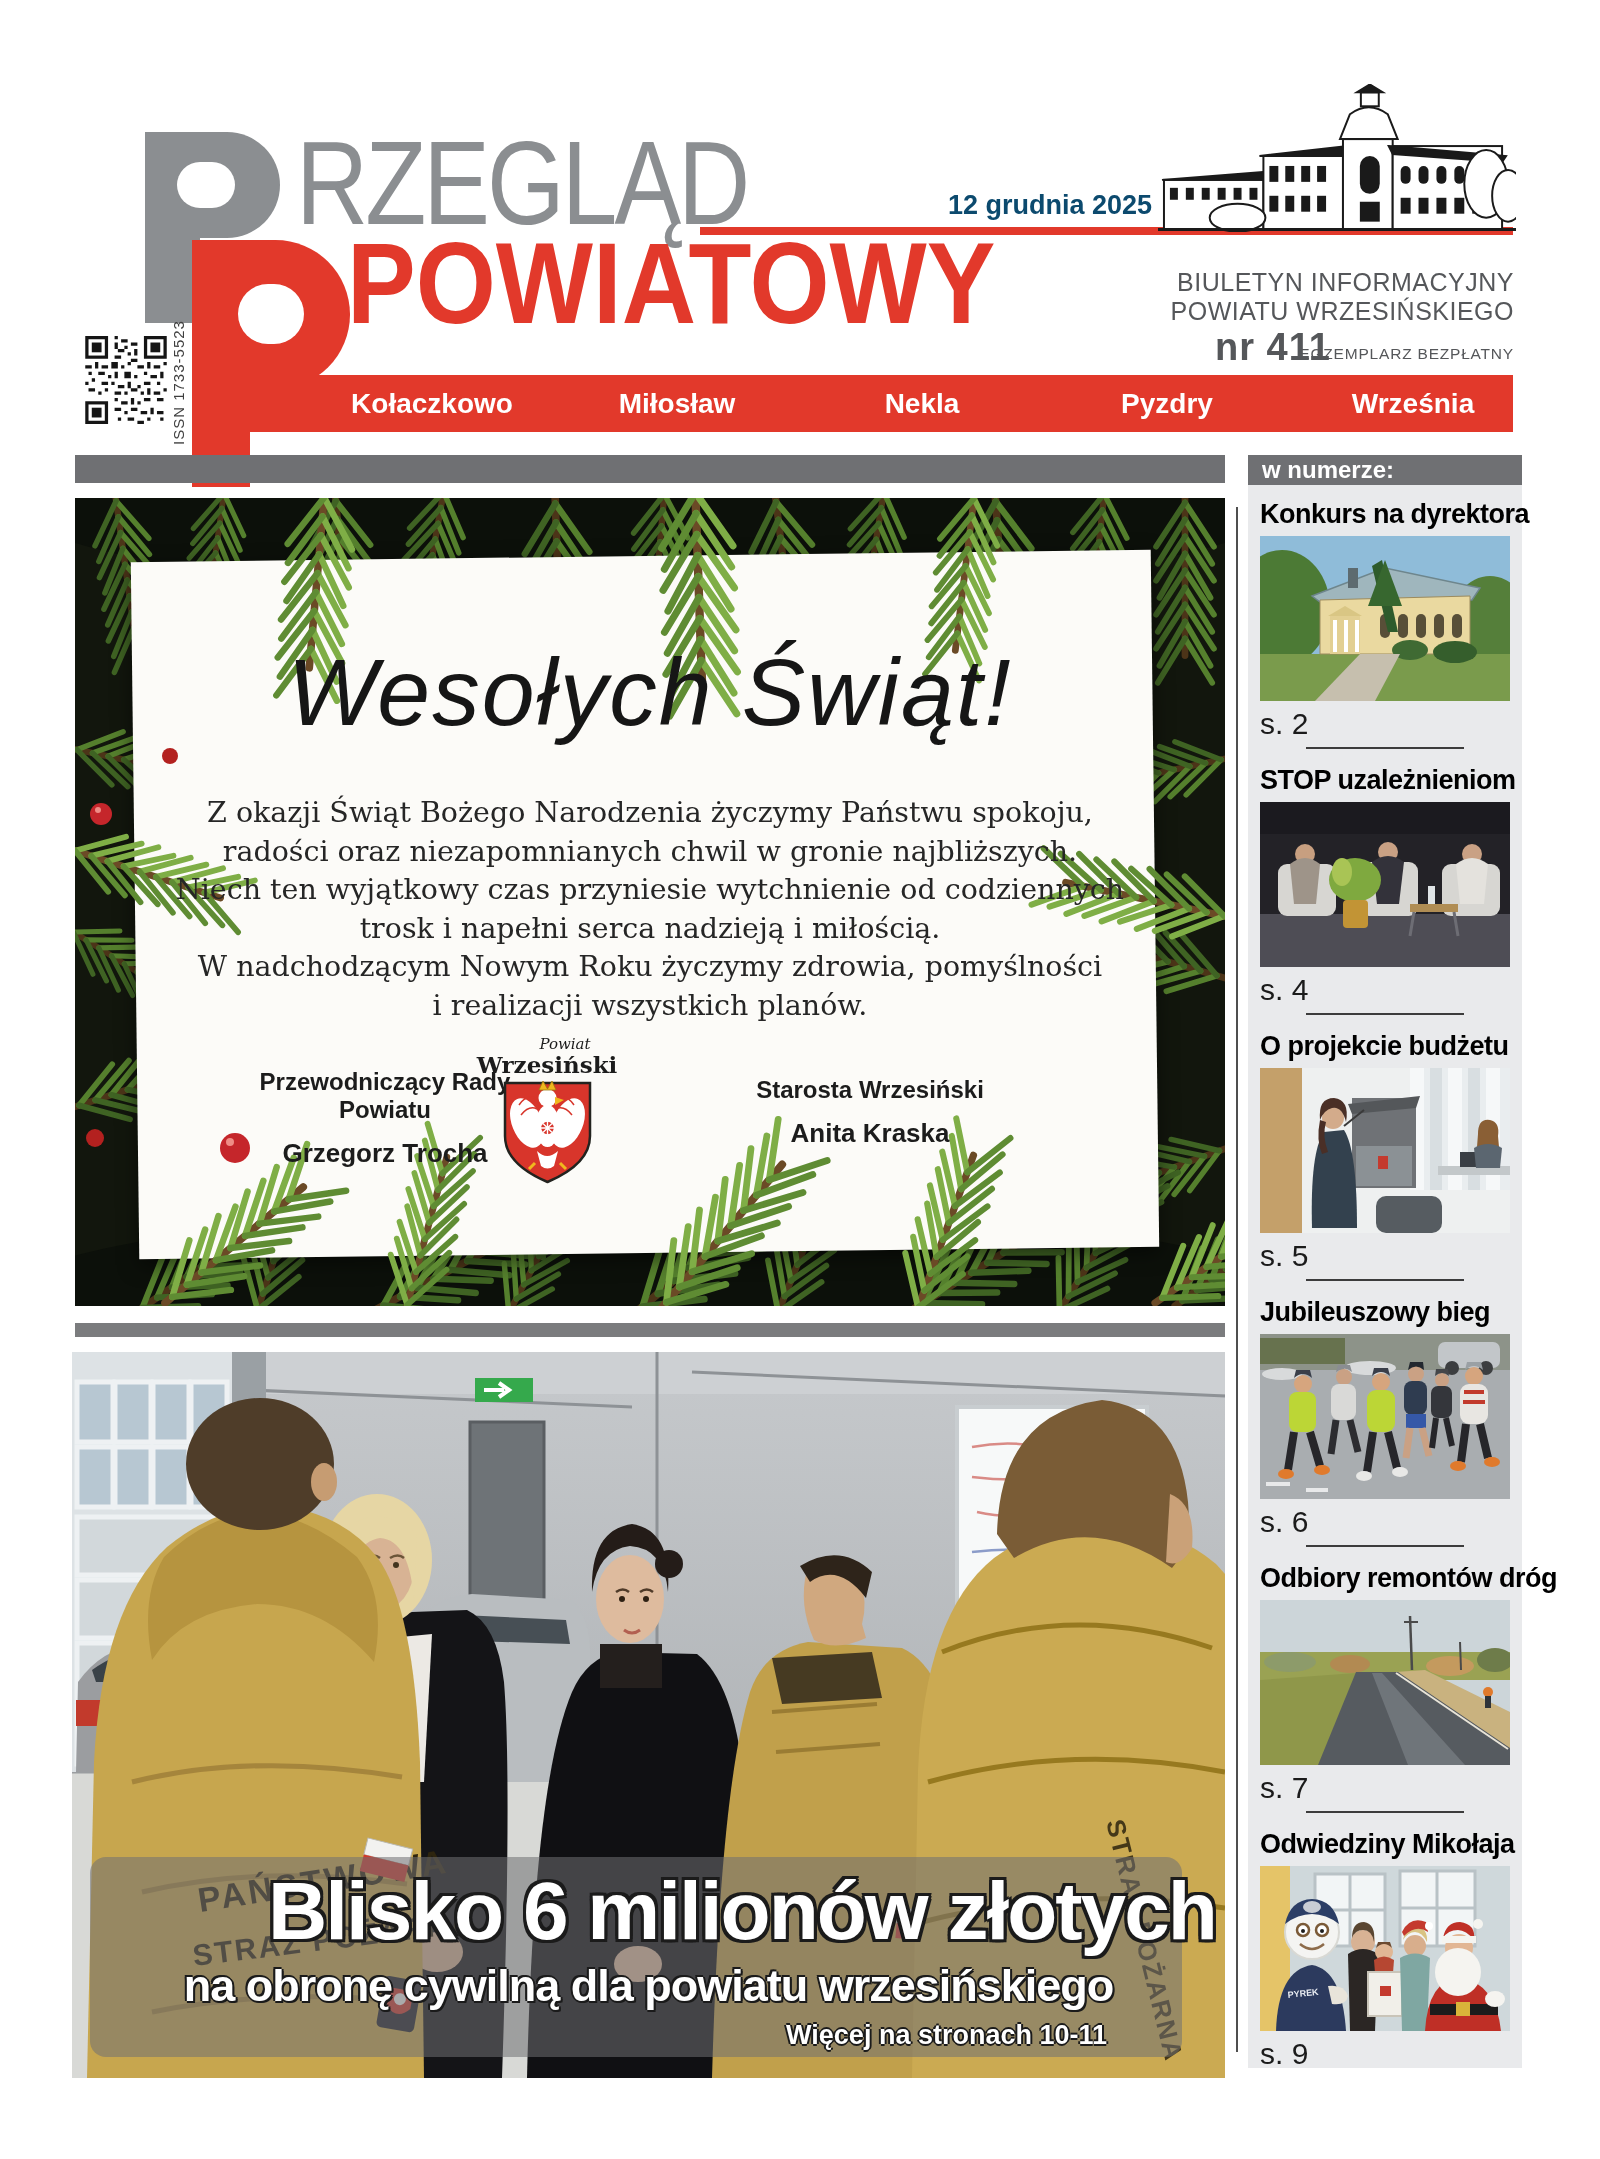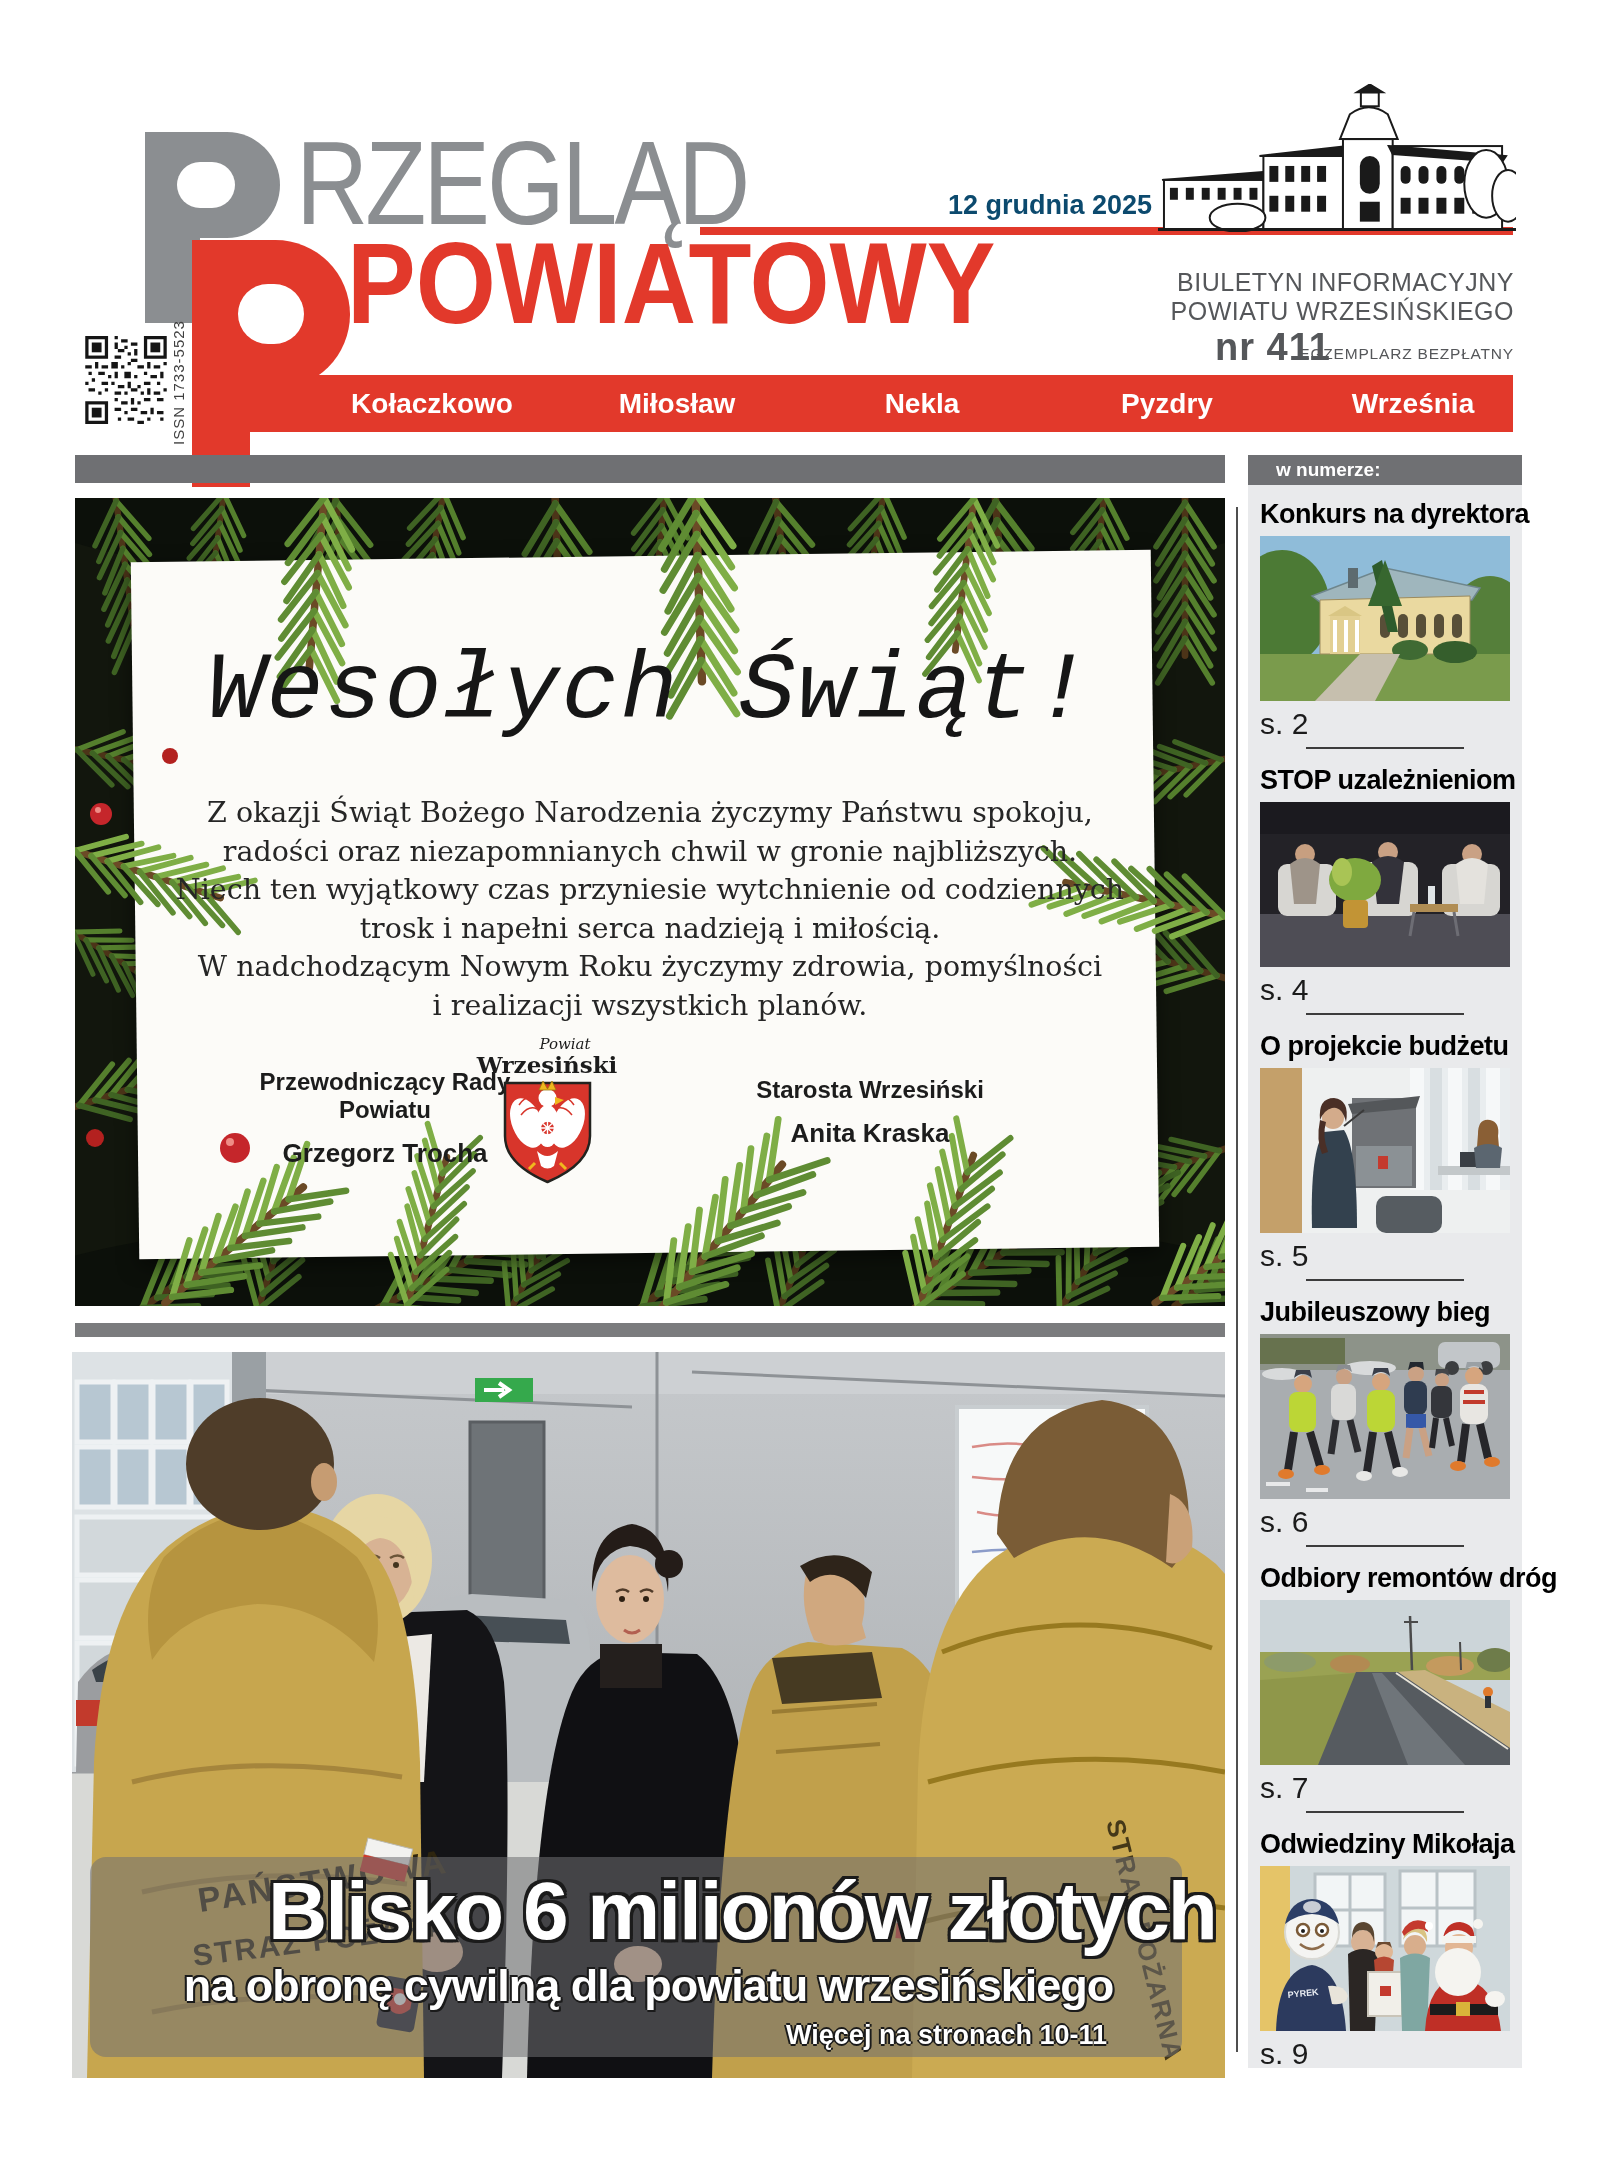--- a/index.html
+++ b/index.html
@@ -25,30 +25,30 @@
   .navbar{background:#e2392b;}
   .town{position:absolute;top:0;line-height:57px;font-size:28px;font-weight:bold;color:#fff;
         transform:translateX(-50%);white-space:nowrap;}
   
   .graybar{background:#6f7073;}
   .graybar2{background:#7b7c7e;}
   .vdiv{background:#4f4f4f;}
   
   .card{background:#12160d;overflow:hidden;}
   .paper{background:#fcfbf8;transform:rotate(-0.7deg);box-shadow:0 6px 20px rgba(0,0,0,.5);}
-  .card-script{width:1150px;text-align:center;font-family:Liberation Mono, monospace;font-style:italic;
+  .card-script{width:1150px;text-align:center;font-family:Liberation Sans, sans-serif;font-style:italic;
                font-size:95px;color:#161616;letter-spacing:2px;}
   .card-msg{width:1150px;text-align:center;font-family:"DejaVu Serif",serif;font-size:28.5px;
             line-height:38.5px;color:#262626;}
   .sigblock{width:300px;text-align:center;color:#1c1c1c;}
   .sigrole{font-size:24px;font-weight:bold;line-height:28px;}
   .signame{font-size:26px;font-weight:600;margin-top:14px;}
   
-  .sb-header{background:#6f7073;color:#fff;font-size:19px;font-weight:bold;line-height:30px;
-             padding-left:28px;box-sizing:border-box;}
+  .sb-header{background:#6f7073;color:#fff;font-size:24px;font-weight:bold;line-height:30px;
+             padding-left:14px;box-sizing:border-box;}
   .sb-body{background:#e9eaec;box-sizing:border-box;padding:14px 12px 0 12px;}
   .sb-title{font-size:27px;font-weight:bold;color:#000000;height:30px;margin-bottom:7px;letter-spacing:-.5px;white-space:nowrap;}
   .sb-thumb{width:250px;height:165px;display:block;}
   .sb-page{font-size:30px;color:#1b1b1b;height:34px;margin-top:6px;}
   .sb-divider{border:0;border-top:2px solid #3c3c3c;width:63%;margin:6px auto 16px auto;}
   
   .photo{overflow:hidden;}
   .hbox{background:rgba(112,112,114,.55);border-radius:16px;}
   .h1,.h2,.hmore{color:#fff;font-weight:bold;white-space:nowrap;}
   .h1{width:1340px;text-align:center;font-size:82px;letter-spacing:-2px;

